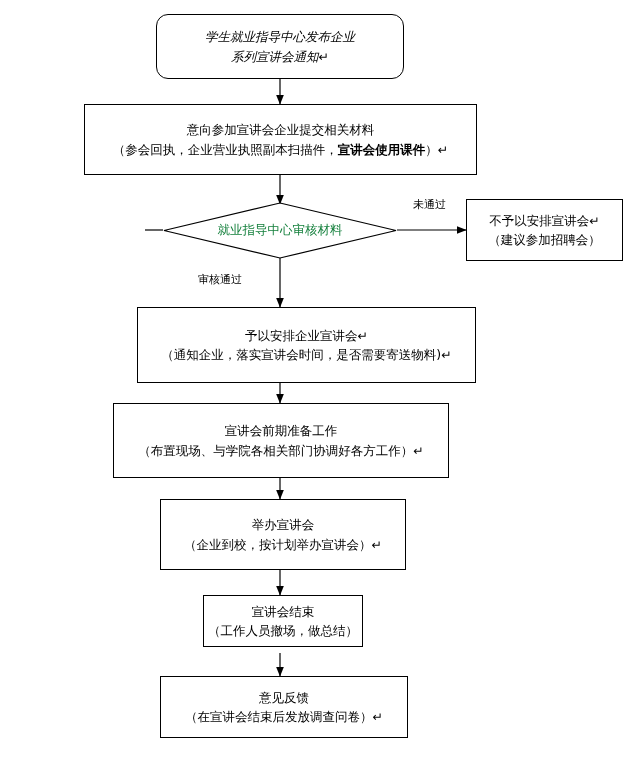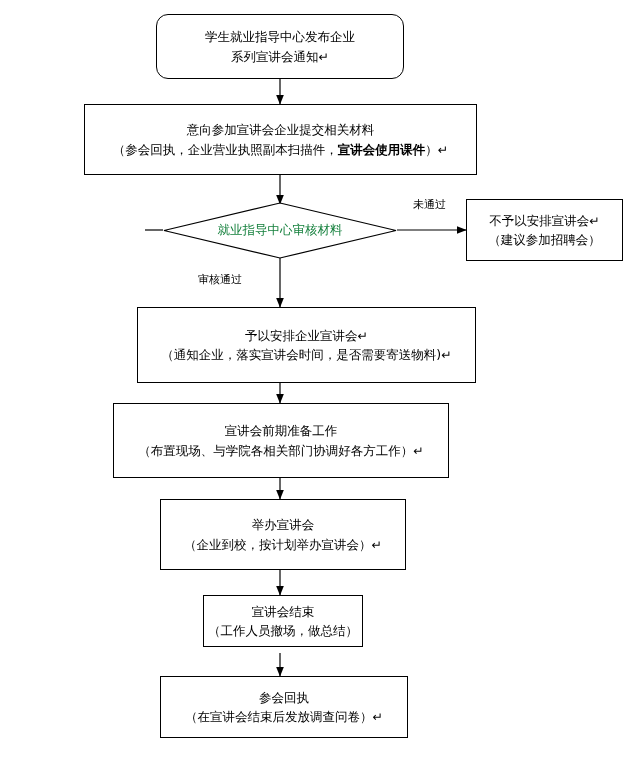--- a/index.html
+++ b/index.html
@@ -32,20 +32,21 @@
     line-height: 1.55;
   }
   .node .line1 {
     white-space: nowrap;
   }
   .node .line2 {
     white-space: nowrap;
   }
   .rounded {
     border-radius: 12px;
+    font-style: italic;
   }
   .bold-seg {
     font-weight: bold;
   }
   
   .diamond-wrap {
     position: absolute;
   }
   .diamond-wrap svg {
     display: block;
@@ -149,20 +150,20 @@
     <div class="line1">举办宣讲会</div>
     <div class="line2">（企业到校，按计划举办宣讲会）↵</div>
   </div>
 
   <div class="node" style="left:203px; top:595px; width:160px; height:52px;">
     <div class="line1">宣讲会结束</div>
     <div class="line2">（工作人员撤场，做总结）</div>
   </div>
 
   <div class="node" style="left:160px; top:676px; width:248px; height:62px;">
-    <div class="line1">参会回执</div>
+    <div class="line1">意见反馈</div>
     <div class="line2">（在宣讲会结束后发放调查问卷）↵</div>
   </div>
 
   <div class="edge-label" style="left:411px; top:197px;">未通过</div>
   <div class="edge-label" style="left:196px; top:272px;">审核通过</div>
 
 </div>
 
 </body></html>

